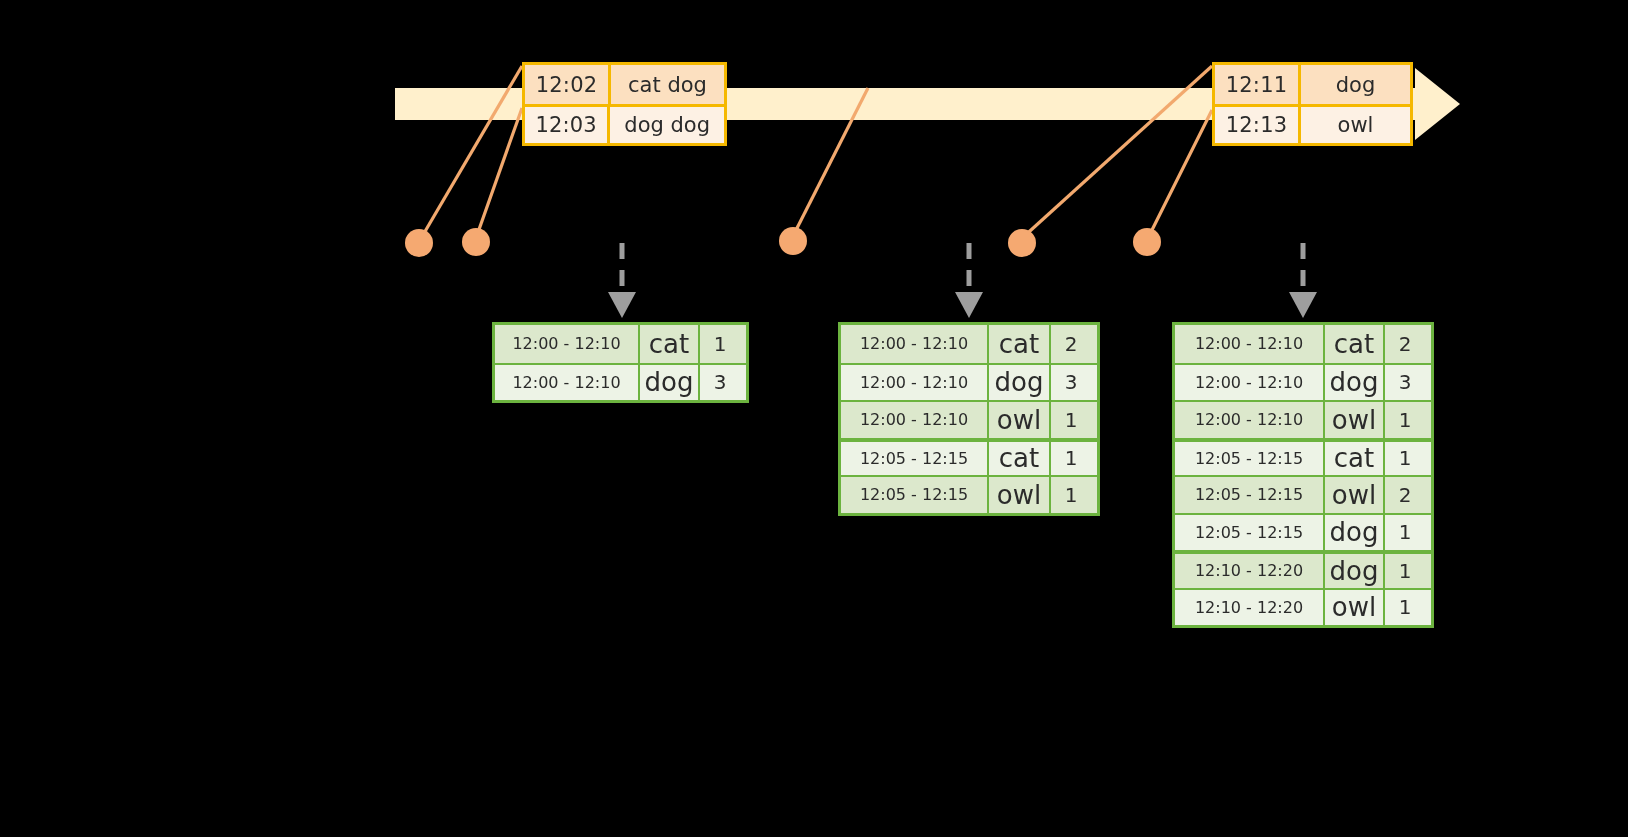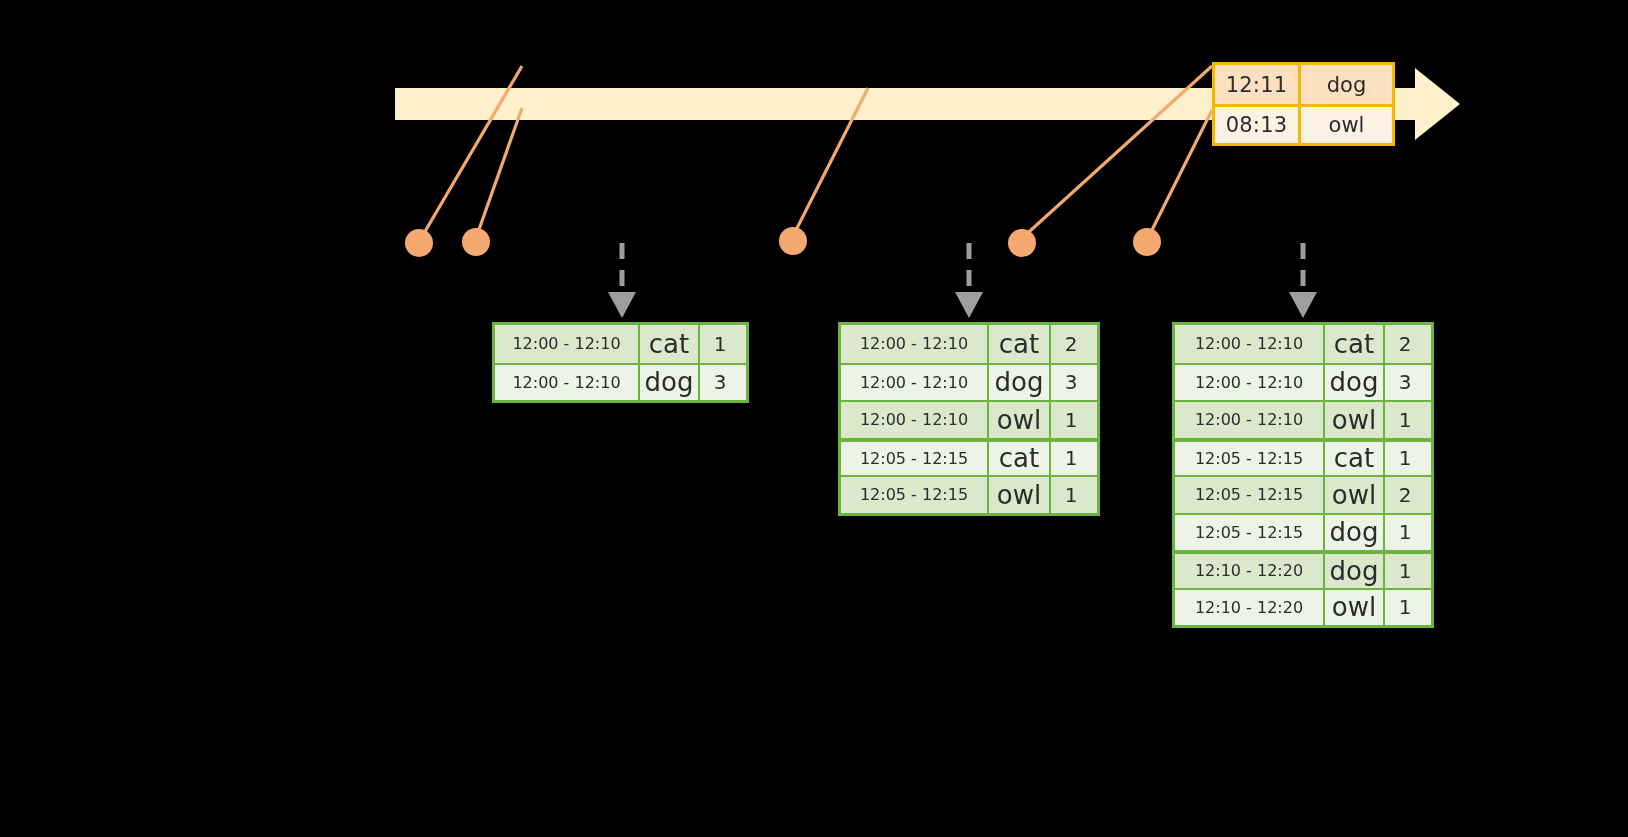--- a/index.html
+++ b/index.html
@@ -163,29 +163,39 @@
       <line x1="969" y1="243" x2="969" y2="296"></line>
       <line x1="1303" y1="243" x2="1303" y2="296"></line>
     </g>
     <g fill="#9E9E9E">
       <polygon points="608,292 636,292 622,318"></polygon>
       <polygon points="955,292 983,292 969,318"></polygon>
       <polygon points="1289,292 1317,292 1303,318"></polygon>
     </g>
   </svg>
 
-
-
-  <div class="evt-group" style="left:1212px; top:62px; width:183px;">
+  <div class="evt-group" style="left:522px; top:62px; width:205px;">
+    <div class="evt-row shade">
+      <div class="evt-time">12:02</div>
+      <div class="evt-words">cat dog</div>
+    </div>
+    <div class="evt-row plain">
+      <div class="evt-time">12:03</div>
+      <div class="evt-words">dog dog</div>
+    </div>
+  </div>
+
+
+  <div class="evt-group" style="left:1212px; top:62px; width:201px;">
     <div class="evt-row shade">
       <div class="evt-time">12:11</div>
       <div class="evt-words">dog</div>
     </div>
     <div class="evt-row plain">
-      <div class="evt-time">08:13</div>
+      <div class="evt-time">12:13</div>
       <div class="evt-words">owl</div>
     </div>
   </div>
 
   <div class="res-table t1" style="left:492px; top:322px; width:257px;">
     <div class="res-row shade">
       <div class="res-win">12:00 - 12:10</div>
       <div class="res-key">cat</div>
       <div class="res-cnt">1</div>
     </div>

